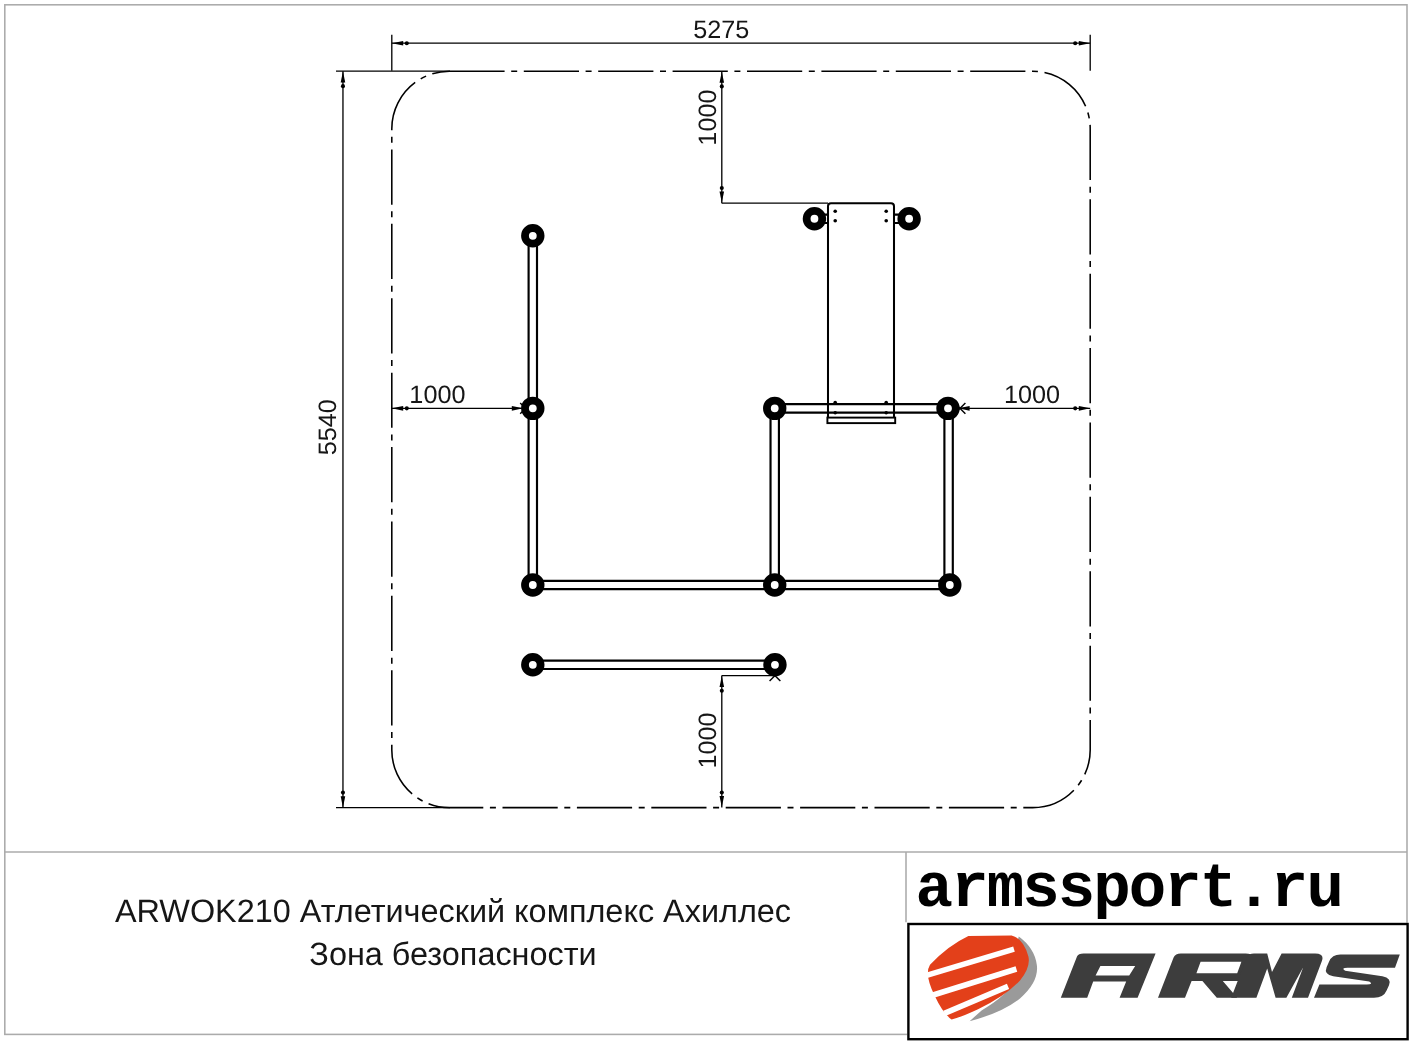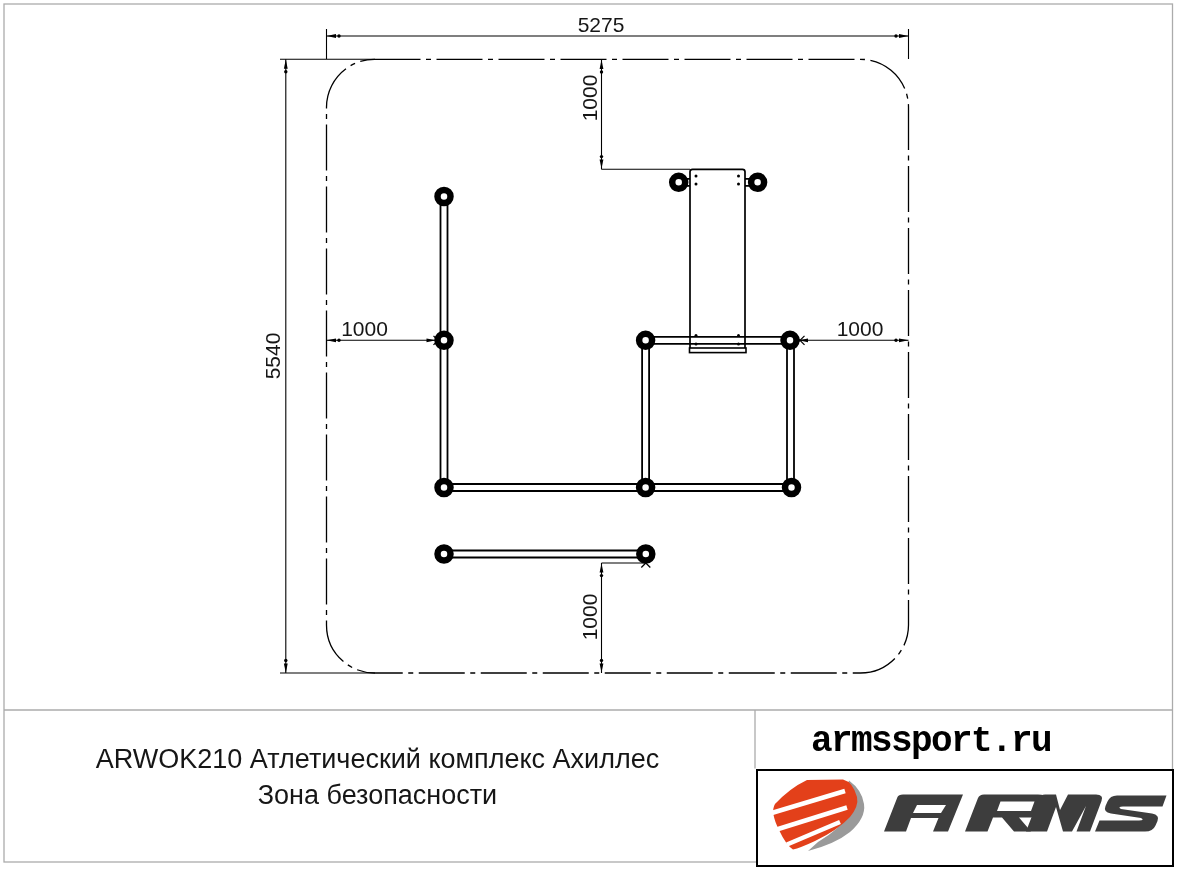--- a/index.html
+++ b/index.html
@@ -177,21 +177,21 @@
 
   <circle cx="645.8" cy="554" r="6.5" fill="#fff" stroke="#000" stroke-width="6.5"></circle>
 
   <line x1="4" y1="710" x2="1172.5" y2="710" stroke="#ababab" stroke-width="1.3"></line>
 
   <line x1="755" y1="710" x2="755" y2="768.5" stroke="#ababab" stroke-width="1.3"></line>
 </svg>
 
 <div style="position:absolute;left:0;top:741px;width:755px;text-align:center;font-size:27px;color:#161616;line-height:36px;">ARWOK210 Атлетический комплекс Ахиллес<br>Зона безопасности</div>
 
-<div style="position:absolute;left:736px;top:722px;width:390px;text-align:center;font-family:'Liberation Mono',monospace;font-weight:bold;font-size:36px;line-height:40px;letter-spacing:-1.6px;color:#000;">armssport.ru</div>
+<div style="position:absolute;left:763px;top:722px;width:390px;font-family:'Liberation Mono',monospace;font-weight:bold;font-size:52px;line-height:40px;letter-spacing:-1.6px;color:#000;">armssport.ru</div>
 
 <div style="position:absolute;left:756px;top:768.5px;width:414px;height:94px;border:2px solid #000;background:#fff;"></div>
 
 <svg width="1181" height="871" viewBox="0 0 1181 871" style="pointer-events:none;">
 
   <path d="M 849,780.5 Q 862,790 864,804 Q 866,818 850,832 Q 835,844 808,851 L 818,842 Q 840,829 847.5,815 Q 853.5,803 846,790.5 Z" fill="#9a9a9a"></path>
 
   <path d="M 775,804 Q 790,788 807,780 L 843,779.5 Q 853,782 857,797 Q 859,806 850,817 Q 838,830 815,841 Q 800,848 793,849.5 Q 786,845 779,830 Q 770,812 775,804 Z" fill="#e3401a"></path>
   <g stroke="#fff" stroke-width="4.6" fill="none">
     <path d="M 770,813.5 L 845,791"></path>

